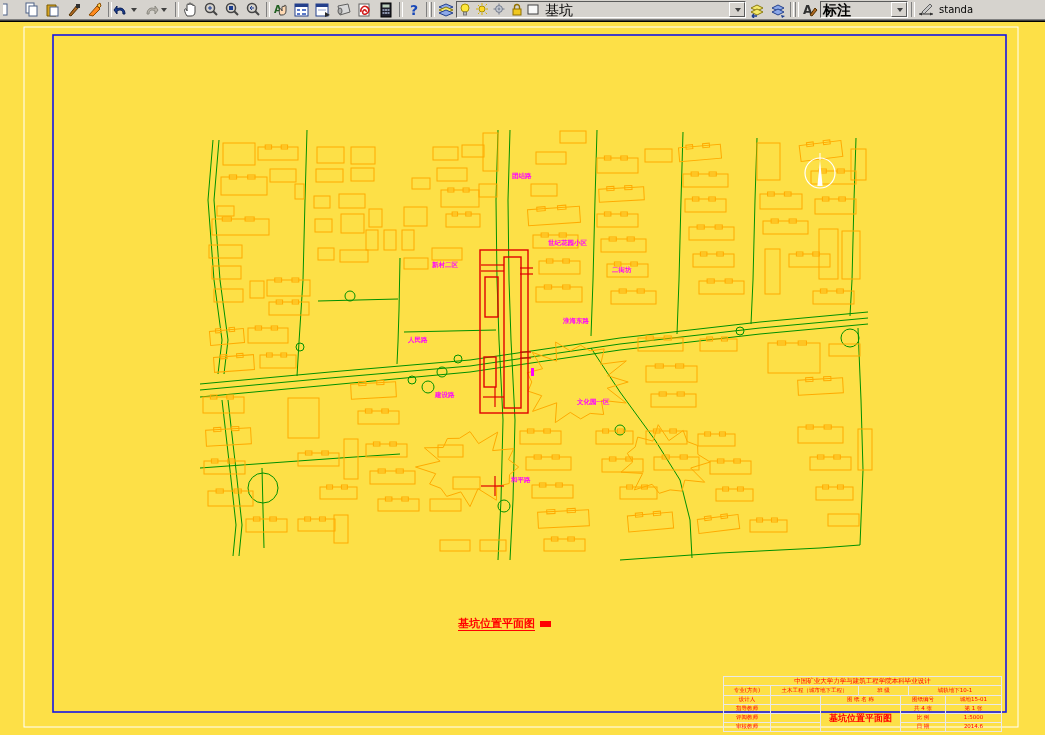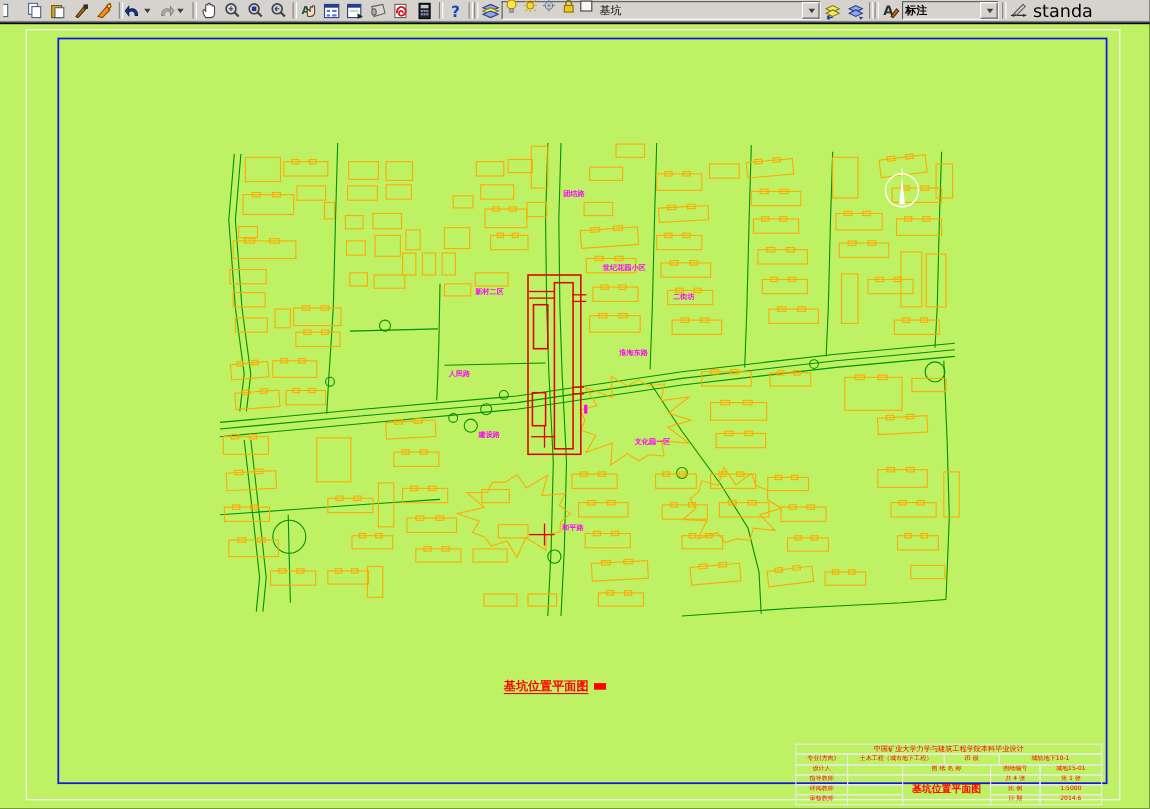--- a/index.html
+++ b/index.html
@@ -17,28 +17,28 @@
     border-top:4px solid #404040;margin-left:2px;}
   .tsep{width:7px;height:17px;flex:0 0 auto;position:relative;}
   .tsep::after{content:"";position:absolute;left:3px;top:1px;bottom:1px;width:2px;
     border-left:1px solid #808080;border-right:1px solid #fff;}
   .tsep2{width:11px;height:17px;flex:0 0 auto;position:relative;}
   .tsep2::before,.tsep2::after{content:"";position:absolute;top:1px;bottom:1px;width:2px;
     border-left:1px solid #808080;border-right:1px solid #fff;}
   .tsep2::before{left:2px}.tsep2::after{left:7px}
   .combo{height:15px;background:#d6d3ce;border:1px solid #848484;
     border-top-color:#5a5a5a;border-left-color:#5a5a5a;border-bottom-color:#fff;border-right-color:#fff;
-    display:flex;align-items:flex-end;font-size:10px;color:#000;flex:0 0 auto;position:relative;}
+    display:flex;align-items:flex-start;font-size:14px;color:#000;flex:0 0 auto;position:relative;}
   .combo .cval{flex:1;padding-left:2px;white-space:nowrap;overflow:hidden;}
   .combo .cbtn{width:14px;height:13px;background:#d6d3ce;border:1px solid #fff;
     border-right-color:#5a5a5a;border-bottom-color:#5a5a5a;display:flex;align-items:center;justify-content:center;flex:0 0 auto;}
   .licons{display:flex;align-items:center;gap:1px;padding:0 1px;flex:0 0 auto;}
-  #dimname{font-size:16px;color:#000;white-space:nowrap;padding-left:3px;}
+  #dimname{font-size:10px;color:#000;white-space:nowrap;padding-left:3px;}
   
-  #canvas{position:absolute;left:0;top:22px;width:1045px;height:713px;background:#bef264;text-align:center;}
+  #canvas{position:absolute;left:0;top:22px;width:1045px;height:713px;background:#fde047;text-align:center;}
   #plan{position:absolute;left:0;top:0;}
   
   #titleblock{position:absolute;left:723px;top:654px;width:279px;height:56px;color:#ff0000;}
   .cell{position:absolute;box-sizing:border-box;border:1px solid #e9e9e9;
     display:flex;align-items:center;justify-content:center;font-size:5.5px;
     white-space:nowrap;overflow:hidden;line-height:1;}
   .cell.b{font-weight:bold;}
   #tb-title{font-size:6.5px;font-weight:normal;}
   #tb-name{font-size:9px;font-weight:bold;}
   

